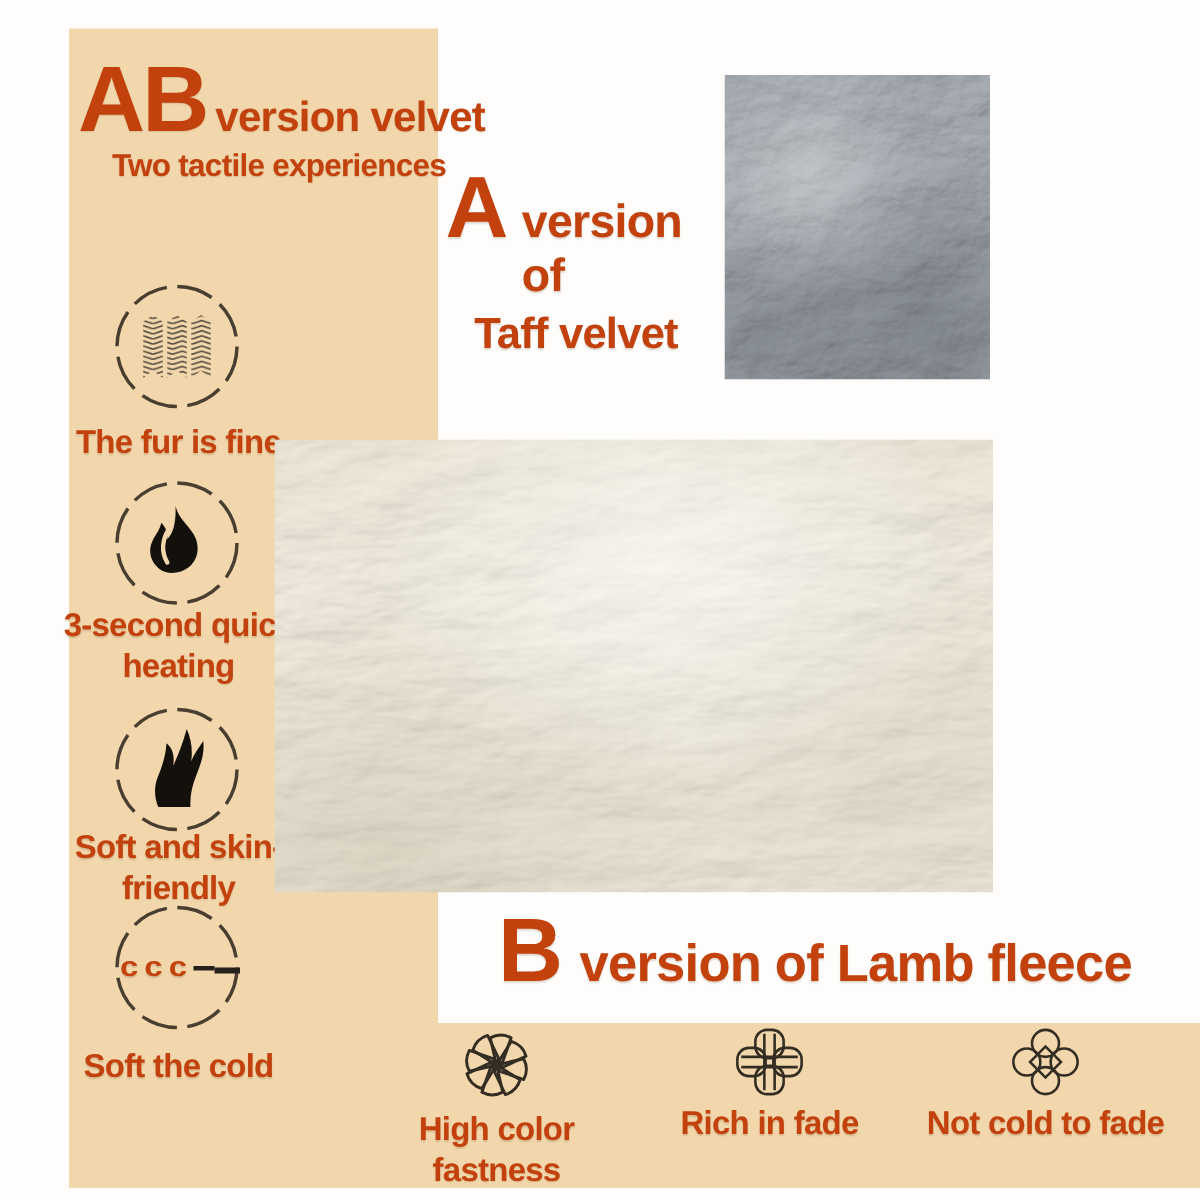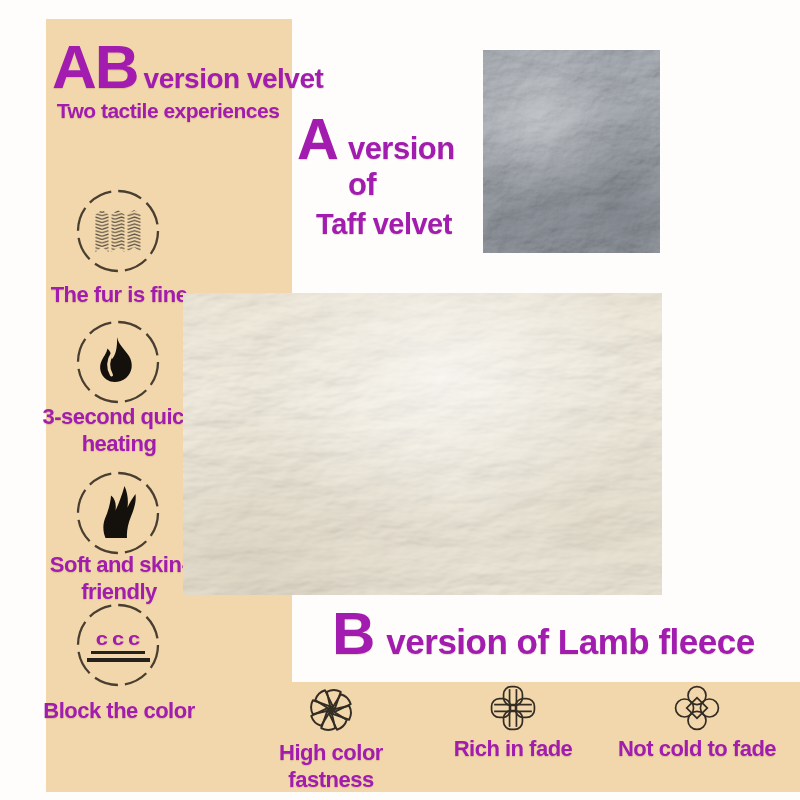--- a/index.html
+++ b/index.html
@@ -1,36 +1,36 @@
 <!DOCTYPE html>
 <html><head>
 <meta charset="utf-8">
 <style>
   html,body{margin:0;padding:0;background:#ffffff;}
   .canvas{position:relative;width:800px;height:800px;background:#fefdfb;overflow:hidden;
-          font-family:"Liberation Sans",sans-serif;color:#a21caf;}
+          font-family:"Liberation Sans",sans-serif;color:#c2410c;}
   .tan{position:absolute;background:#f3d7ac;}
   .sidebar{left:46px;top:19px;width:246px;height:773px;}
   .bottomstrip{left:292px;top:682px;width:508px;height:110px;}
 
   .txt{text-shadow:0 1px 1px rgba(90,60,20,0.18);}
   .ab-row{position:absolute;left:52px;top:36px;display:flex;align-items:baseline;gap:6px;}
   .ab-big{font-size:62px;font-weight:bold;letter-spacing:-2px;line-height:1;}
   .ab-title{font-size:28px;font-weight:bold;letter-spacing:-0.5px;}
-  .ab-sub{position:absolute;left:45px;top:99px;width:246px;text-align:center;
+  .ab-sub{position:absolute;left:63px;top:99px;width:246px;text-align:center;
           font-size:21px;font-weight:bold;letter-spacing:-0.5px;}
 
   .fcircle{position:absolute;left:76px;width:84px;height:84px;}
   .flabel{position:absolute;left:19px;width:200px;text-align:center;
           font-size:22px;font-weight:bold;line-height:27px;letter-spacing:-0.5px;}
   .c1{top:189px;} .c2{top:320px;} .c3{top:471px;} .c4{top:603px;}
   .l1{top:281px;} .l2{top:403px;} .l3{top:551px;} .l4{top:697px;}
 
   .ccc-wrap{position:absolute;left:76px;top:603px;width:84px;height:84px;
-            display:flex;flex-direction:column;align-items:center;justify-content:center;text-align:center;}
+            display:flex;align-items:center;justify-content:center;text-align:center;}
   .ccc-text{font-size:22px;font-weight:bold;letter-spacing:4px;line-height:1;
             transform:scaleY(0.85);margin-left:4px;}
   .ccc-bar1{width:54px;height:3px;background:#26211a;margin-top:1px;}
   .ccc-bar2{width:63px;height:4px;background:#26211a;margin-top:4px;}
 
   .photo{position:absolute;overflow:hidden;}
   .photo-gray{left:483px;top:50px;width:177px;height:203px;}
   .photo-fleece{left:183px;top:293px;width:479px;height:302px;}
   .ph-svg{position:absolute;left:0;top:0;}
   .ov{position:absolute;inset:0;}
@@ -105,21 +105,21 @@
   <div class="flabel l3 txt">Soft and skin-friendly</div>
 
   <svg class="fcircle c4" viewBox="0 0 84 84">
     <circle cx="42" cy="42" r="40" fill="none" stroke="#493f31" stroke-width="2.3" stroke-dasharray="24.4 7"></circle>
   </svg>
   <div class="ccc-wrap">
     <div class="ccc-text txt">ccc</div>
     <div class="ccc-bar1"></div>
     <div class="ccc-bar2"></div>
   </div>
-  <div class="flabel l4 txt">Block the color</div>
+  <div class="flabel l4 txt">Soft the cold</div>
 
   <div class="va">
     <div class="va-row">
       <span class="va-big txt">A</span>
       <span class="va-title txt">version of</span>
     </div>
     <div class="va-sub txt">Taff velvet</div>
   </div>
 
   <div class="photo photo-gray">

